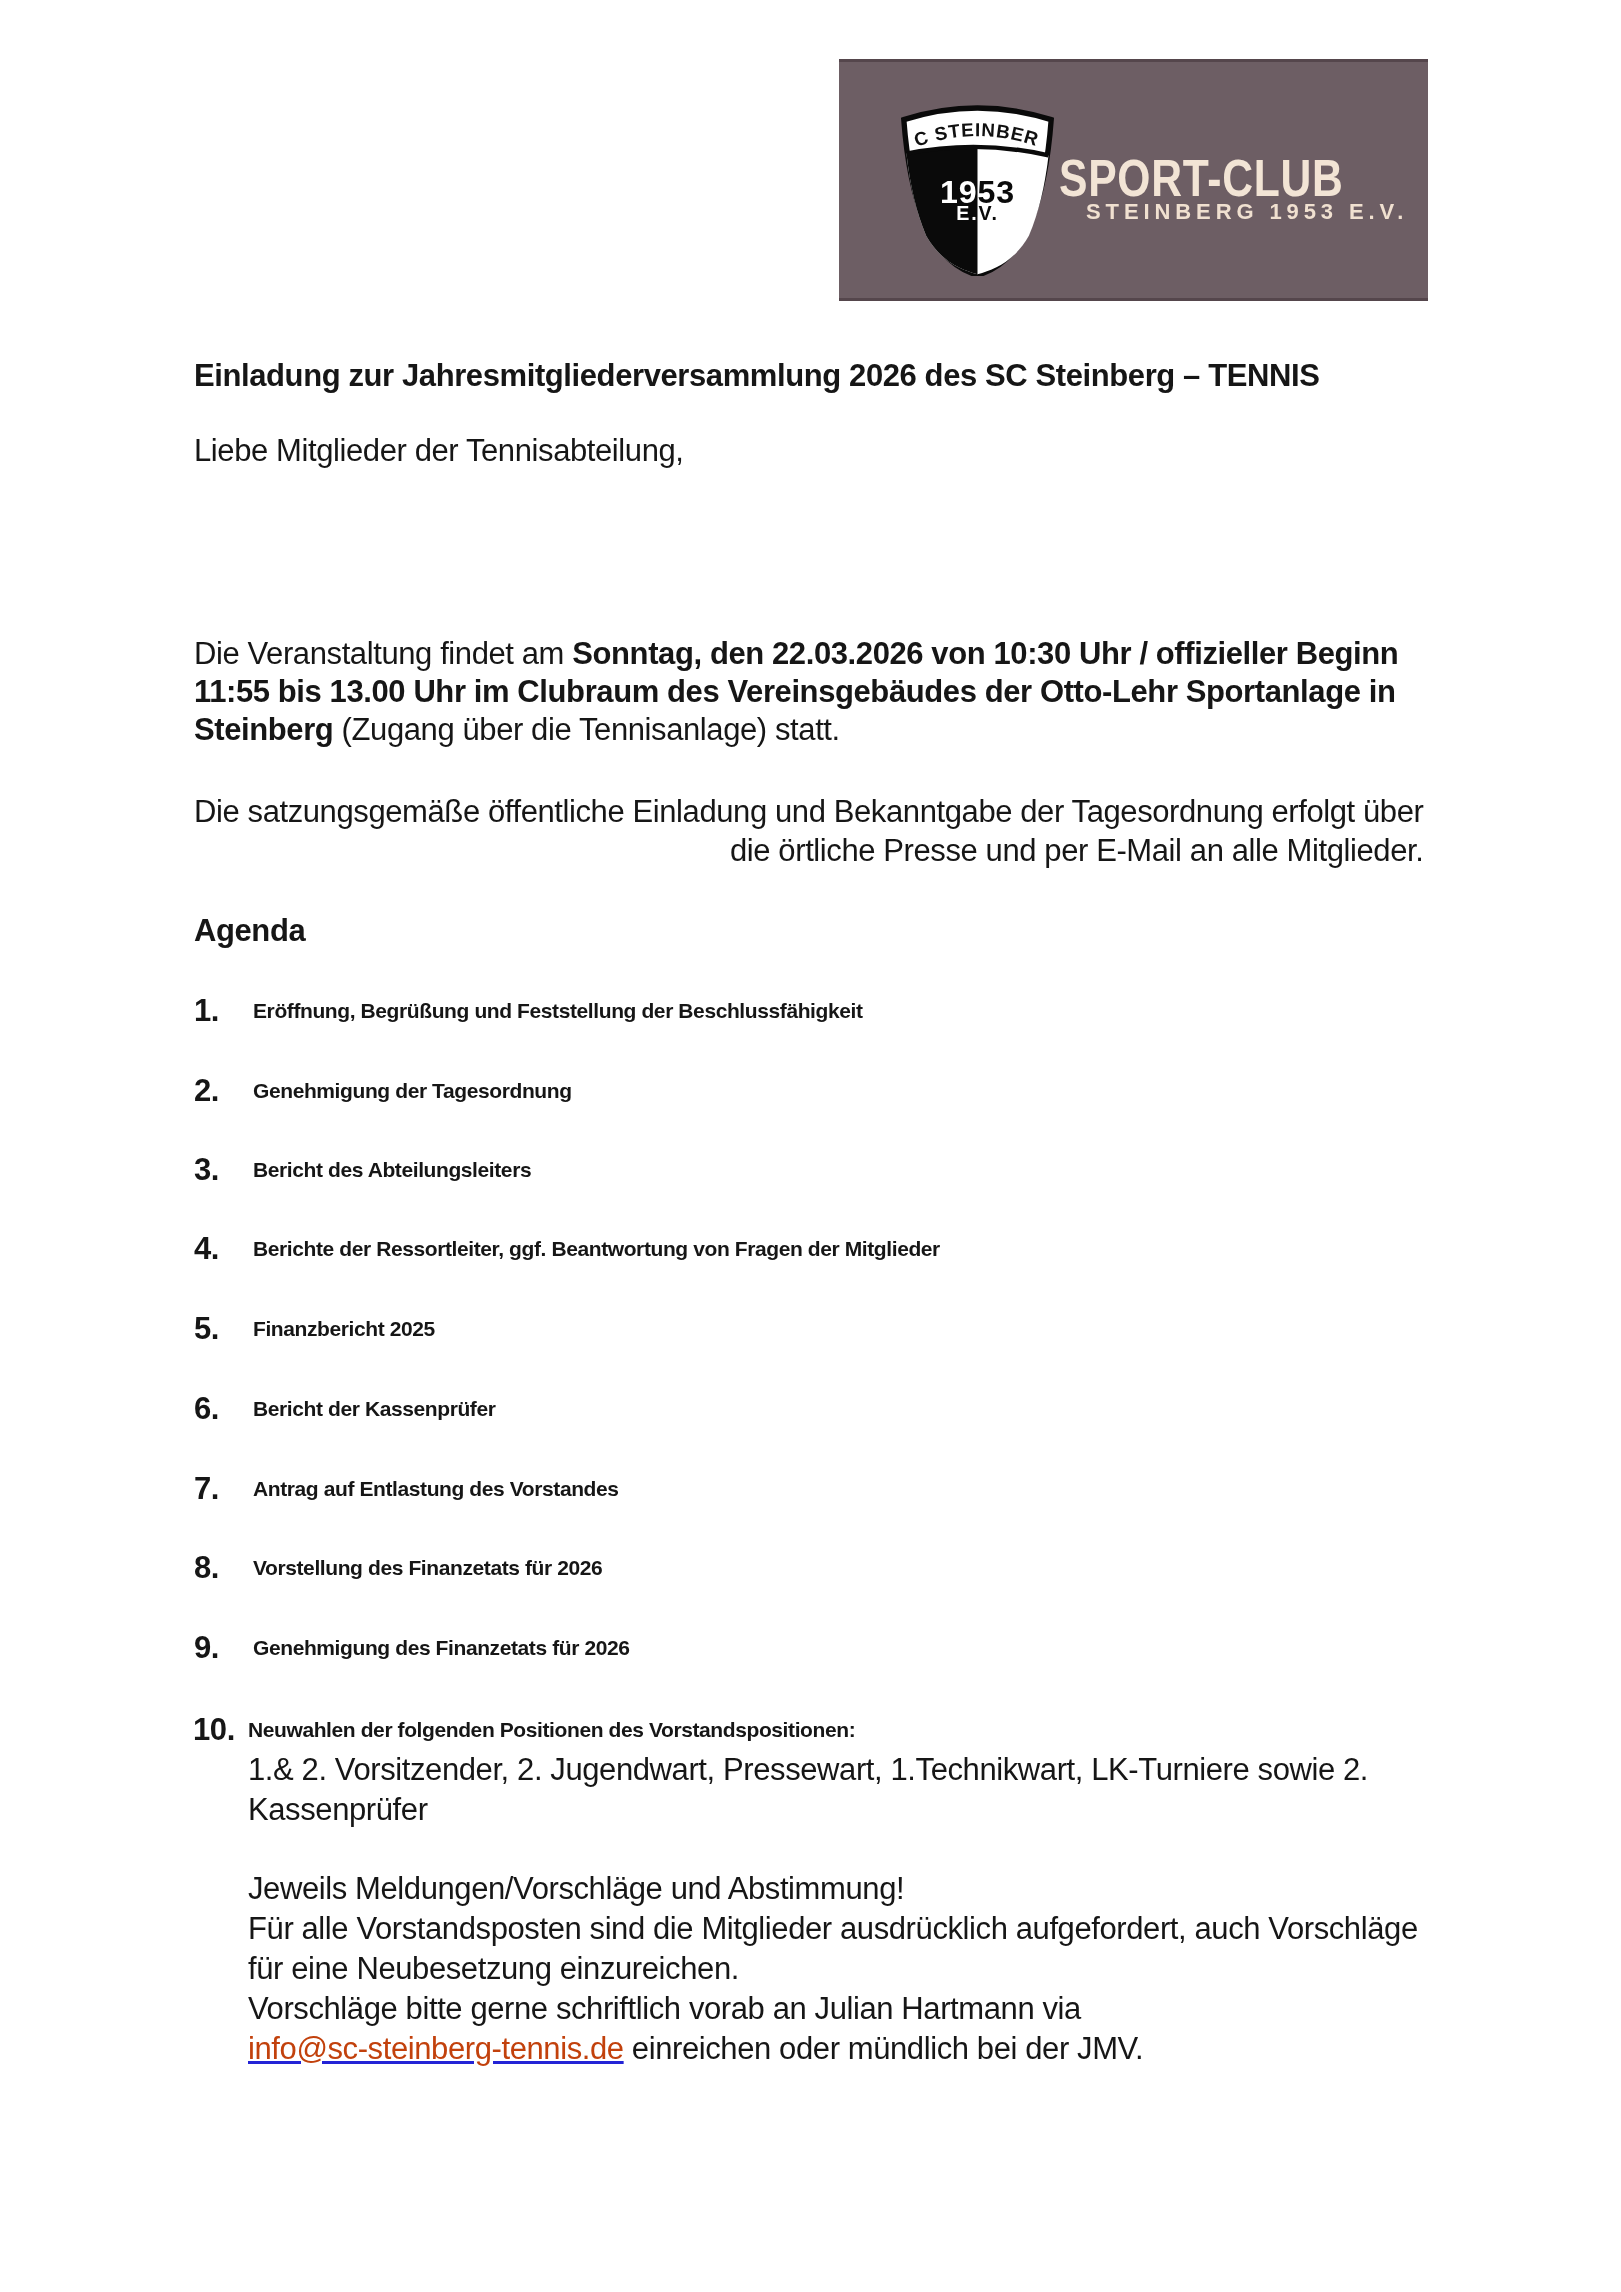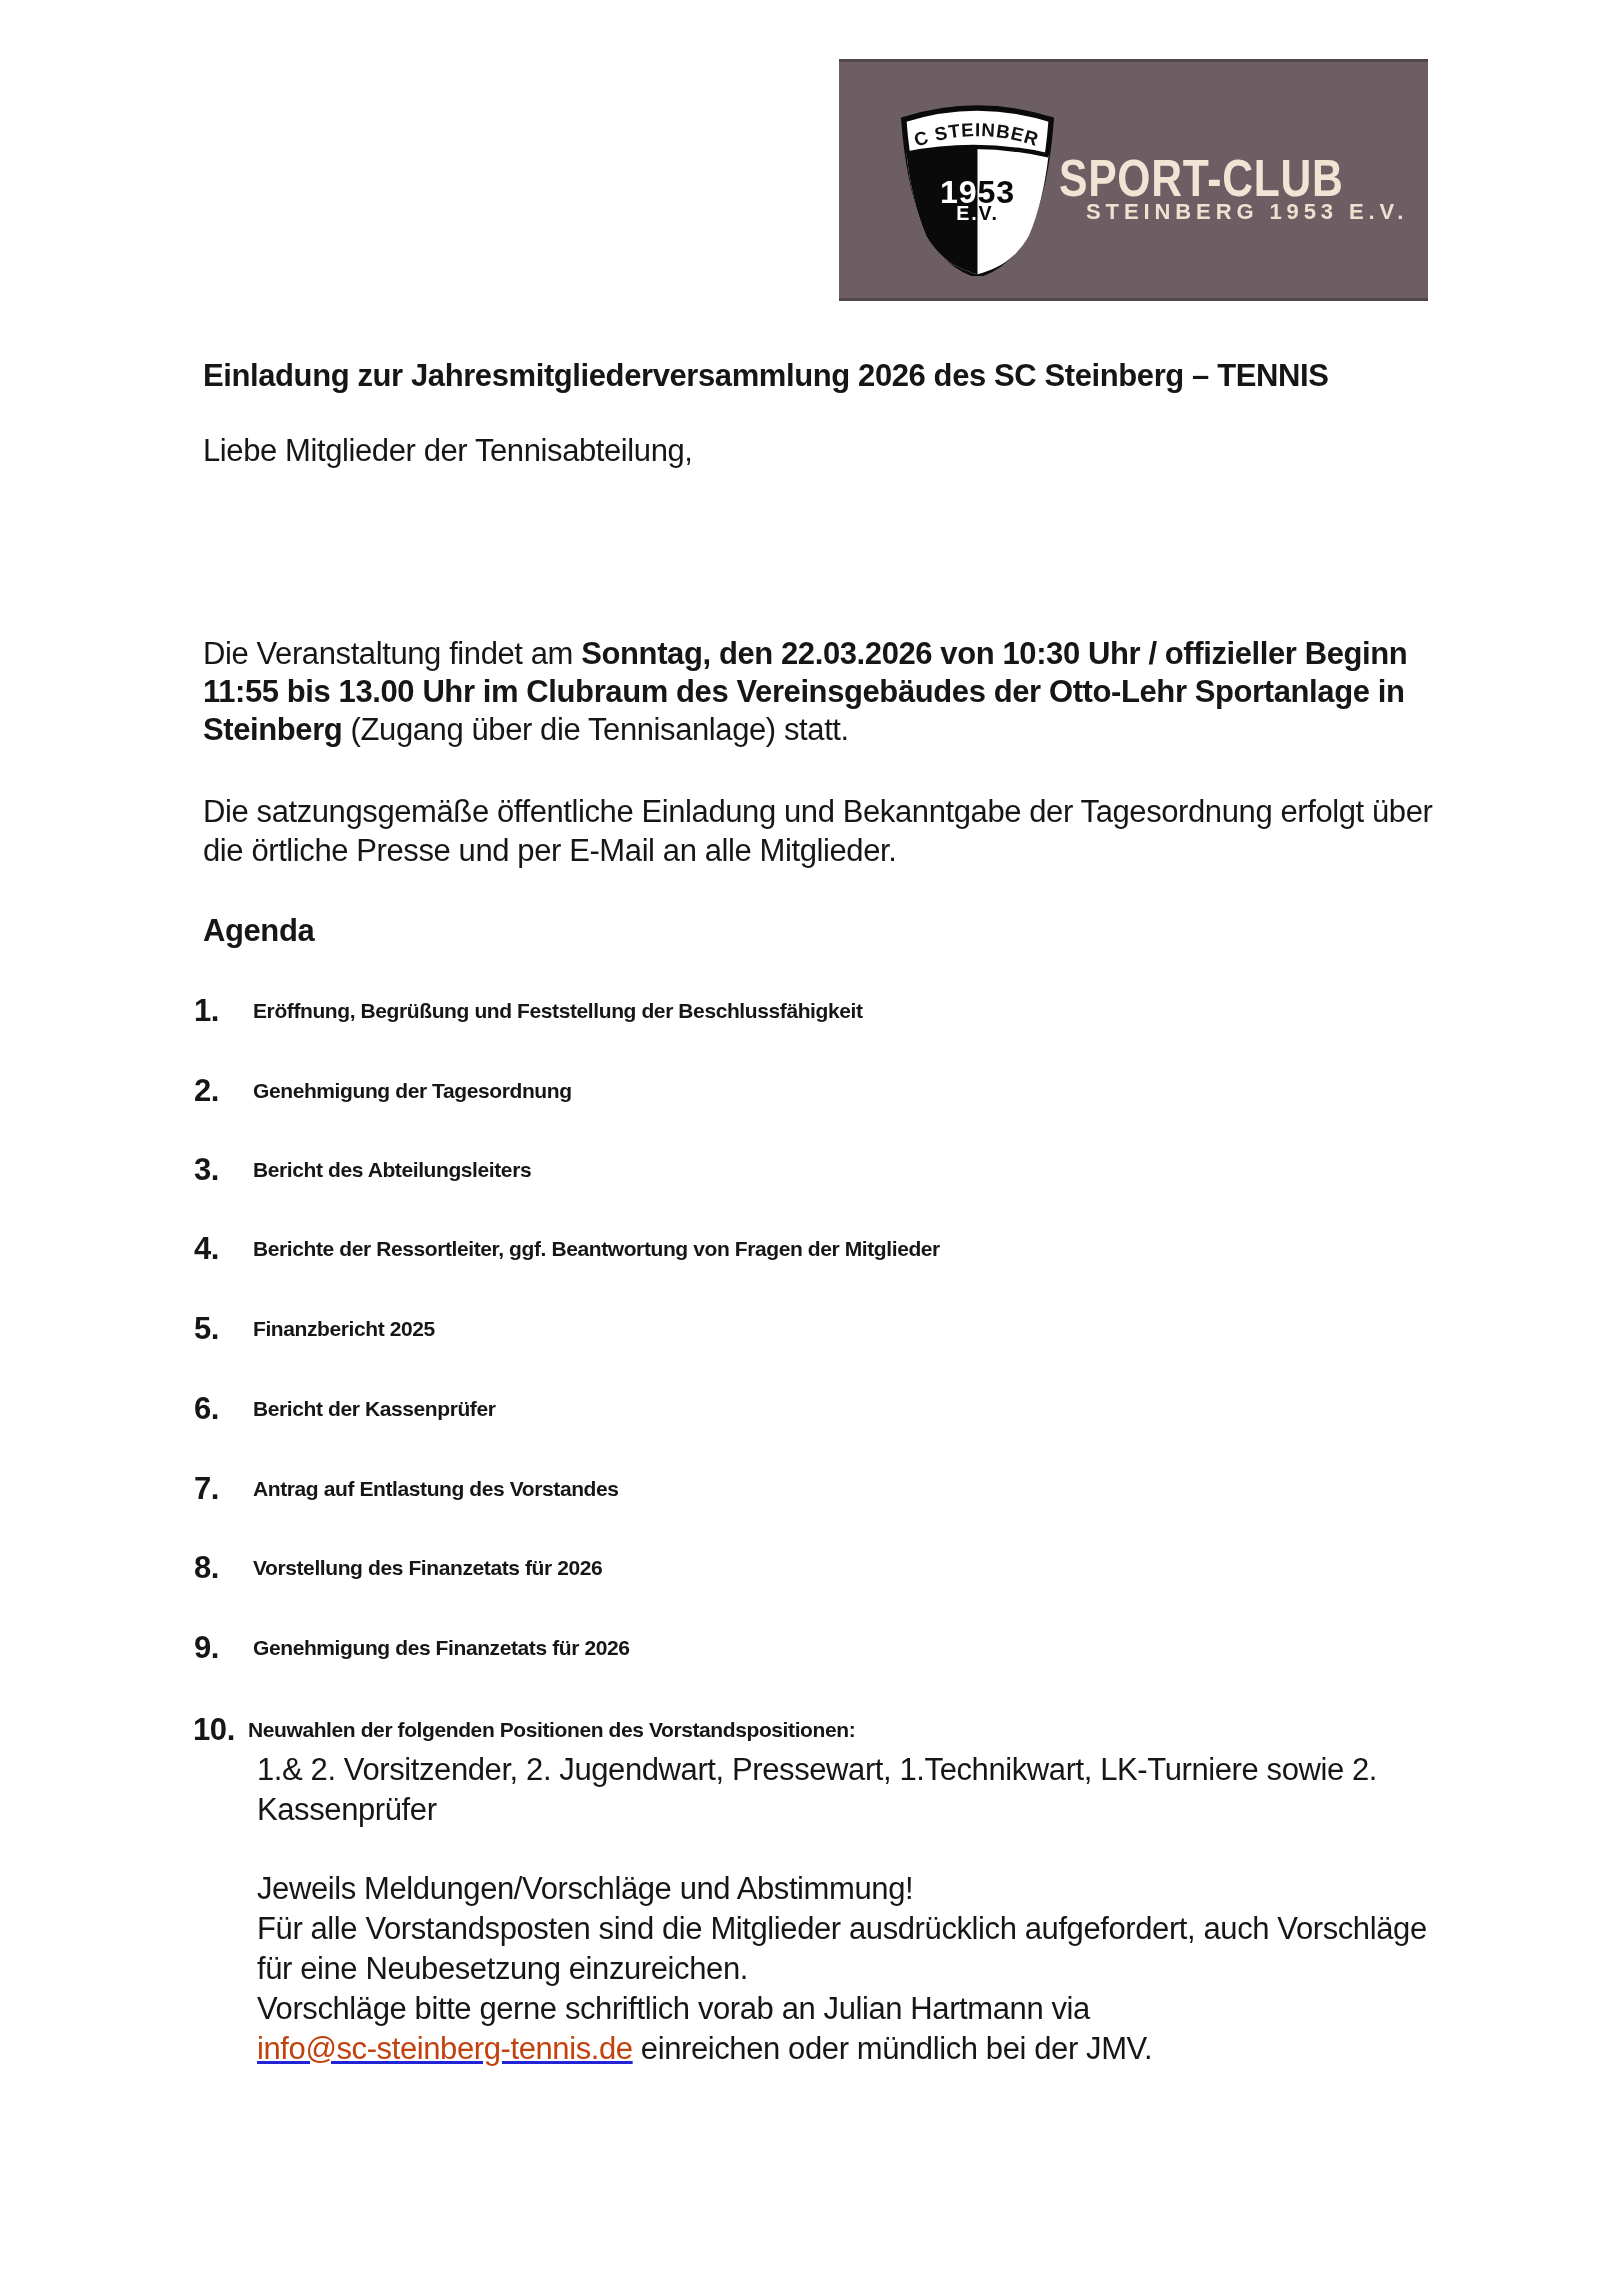--- a/index.html
+++ b/index.html
@@ -27,23 +27,23 @@
     transform:scaleX(.82);transform-origin:left center;
   }
   .brand-subtitle{
     position:absolute;left:222px;top:139px;
     font-size:22px;font-weight:bold;line-height:21.5px;
     color:#f0e0d0;letter-spacing:4.9px;white-space:nowrap;margin-left:25px;
   }
   
   .block{position:absolute;left:194px;white-space:nowrap;letter-spacing:-0.4px;}
   .line{white-space:nowrap;}
-  .fs{font-size:31px;margin-left:9px;}
+  .fs{font-size:31px;}
   .lh45 .line{line-height:40px;}
-  .lh43 .line{line-height:39px;}
+  .lh43 .line{line-height:39px;text-align:right;}
   .lh42 .line{line-height:38px;}
   .b{font-weight:bold;}
   .agenda-row{position:absolute;left:0;top:0;width:1622px;height:40px;}
   .agenda-row .num{position:absolute;left:194px;font-size:31px;font-weight:bold;line-height:40px;letter-spacing:-0.4px;}
   .agenda-row .txt{position:absolute;left:253px;font-size:21px;font-weight:bold;line-height:40px;white-space:nowrap;letter-spacing:-0.4px;}
   .agenda-row.row10 .num{left:193px;}
   .agenda-row.row10 .txt{left:248px;}
   .indent{left:248px;}
   a.email-link{color:#c2410c;text-decoration:underline;text-decoration-color:#2323d6;}
 </style>

